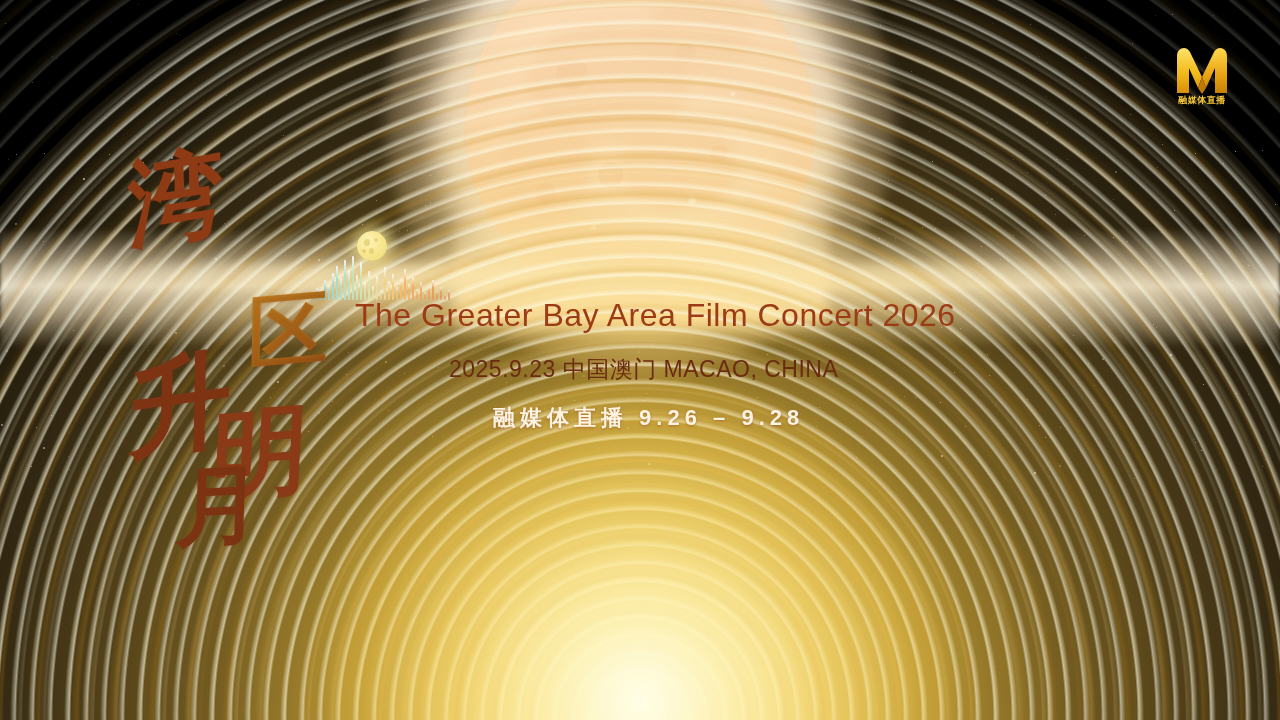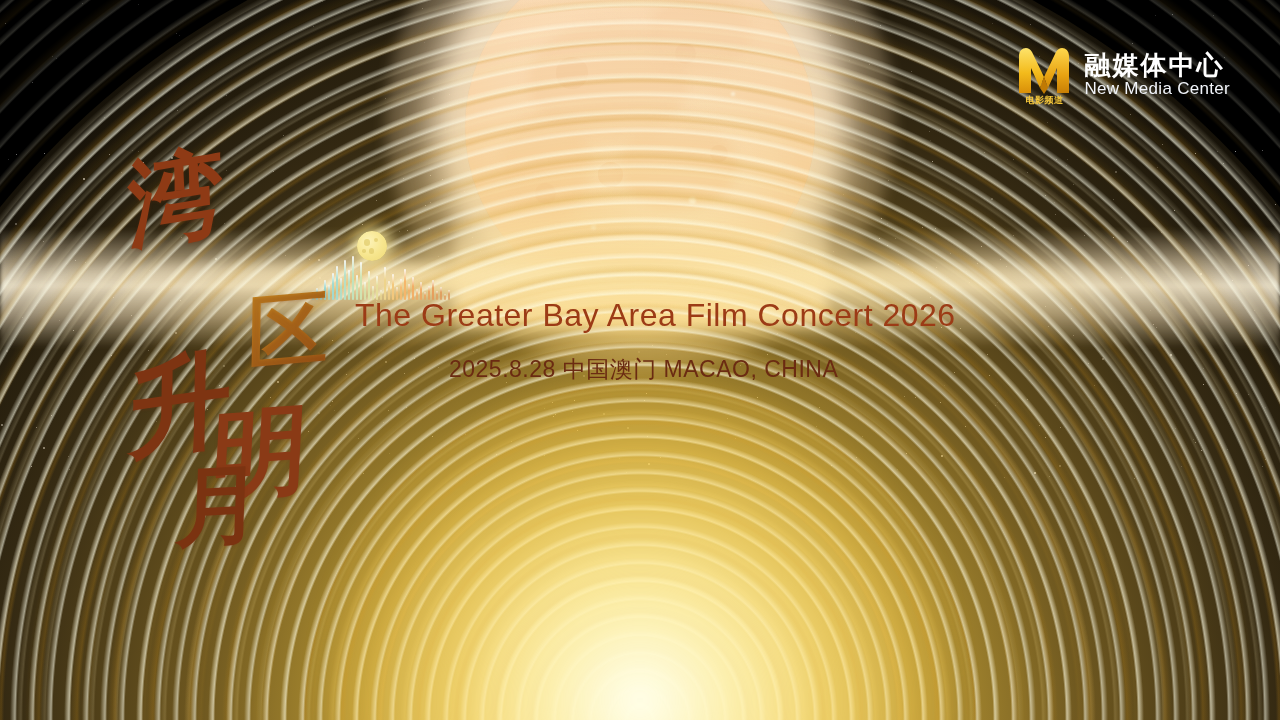--- a/index.html
+++ b/index.html
@@ -711,21 +711,22 @@
   <div class="callig">
     <span class="cg cg1">湾</span>
     <span class="cg cg3">区</span>
     <span class="cg cg4">升</span>
     <span class="cg cg5">明</span>
     <span class="cg cg6">月</span>
   </div>
 
   <div class="titleblock">
     <div class="t-en">The Greater Bay Area Film Concert 2026</div>
-    <div class="t-date">2025.8.28 中国澳门 MACAO, CHINA</div>
+    <div class="t-date">2025.9.23 中国澳门 MACAO, CHINA</div>
+    <div class="t-live">融媒体直播 9.26 – 9.28</div>
   </div>
 
   <div class="logo">
     <div class="logo-mark">
       <svg class="logo-m" width="56" height="50" viewBox="0 0 56 50" aria-hidden="true">
         <defs>
           <linearGradient id="gm1" x1="0" y1="0" x2="0" y2="1">
             <stop offset="0%" stop-color="#fde36a"></stop>
             <stop offset="55%" stop-color="#f3bb1c"></stop>
             <stop offset="100%" stop-color="#d98f08"></stop>
@@ -733,21 +734,17 @@
           <linearGradient id="gm2" x1="0" y1="0" x2="0" y2="1">
             <stop offset="0%" stop-color="#ffd84d"></stop>
             <stop offset="60%" stop-color="#e8a312"></stop>
             <stop offset="100%" stop-color="#c87f05"></stop>
           </linearGradient>
         </defs>
         <path d="M3 49 L3 12 C3 4 12 1 16 8 L28 33 L24 44 L15 24 L15 49 Z" fill="url(#gm1)"></path>
         <path d="M53 49 L53 12 C53 4 44 1 40 8 L28 33 L32 44 L41 24 L41 49 Z" fill="url(#gm2)"></path>
         <path d="M24 44 L28 33 L32 44 L28 50 Z" fill="#c07a04"></path>
       </svg>
-      <span class="logo-sub">电影频道</span>
-    </div>
-    <div class="logo-text">
-      <span class="logo-cn">融媒体中心</span>
-      <span class="logo-en">New Media Center</span>
+      <span class="logo-sub">融媒体直播</span>
     </div>
   </div>
 
 </div>
 
 </body></html>

